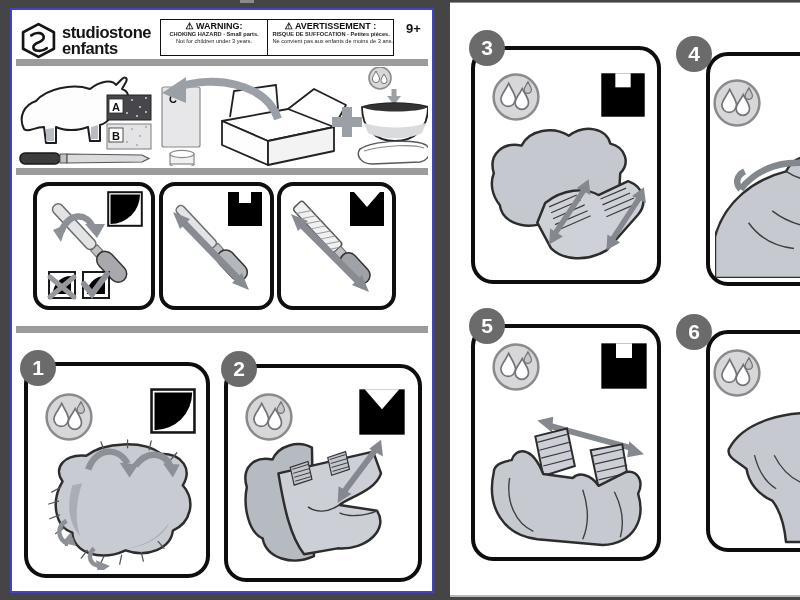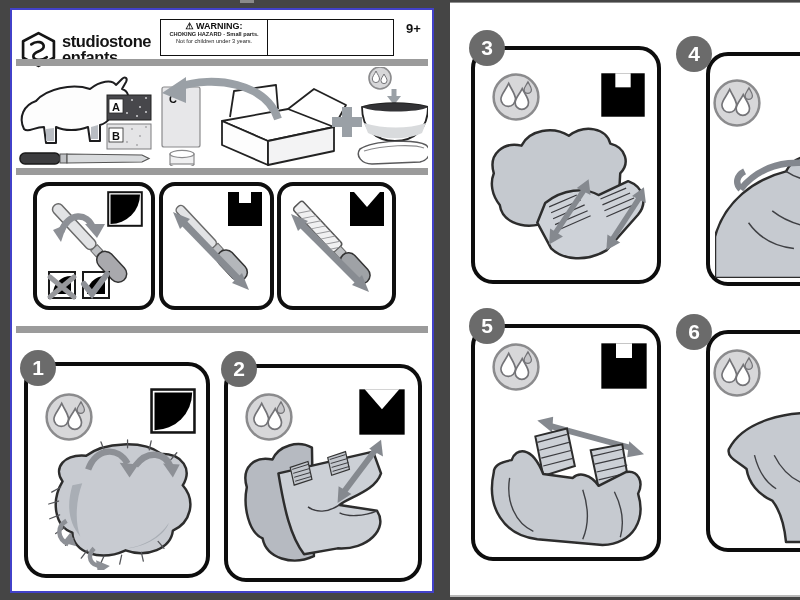--- a/index.html
+++ b/index.html
@@ -3,21 +3,21 @@
 <meta charset="utf-8">
 <style>
   html,body{margin:0;padding:0;width:800px;height:600px;overflow:hidden;background:#454545;
             font-family:"Liberation Sans",sans-serif;}
   #screen{position:relative;width:800px;height:600px;overflow:hidden;}
   .page{position:absolute;background:#ffffff;}
   #left-page{left:10px;top:8px;width:424px;height:585px;border:2px solid #4241c9;box-sizing:border-box;}
   #right-page{left:450px;top:2px;width:372px;height:595px;border-top:1px solid #8f8f8f;border-bottom:2px solid #b9b9b9;box-sizing:border-box;}
   .divider{position:absolute;left:4px;width:412px;height:7px;background:#9b9b9b;}
   
-  .logo{position:absolute;left:8px;top:21px;display:flex;align-items:center;}
+  .logo{position:absolute;left:8px;top:12px;display:flex;align-items:center;}
   .logo svg{width:37px;height:37px;}
   .logo-text{margin-left:5px;color:#141414;font-weight:800;font-size:16.5px;line-height:0.92;letter-spacing:-0.4px;}
   .warn{position:absolute;left:148px;top:9px;width:234px;height:37px;border:1.5px solid #111;display:flex;box-sizing:border-box;background:#fff;}
   .warn-cell{flex:1;text-align:center;padding:1px 2px;overflow:hidden;}
   .warn-cell.en{border-right:1.5px solid #111;flex:0 0 44%;}
   .warn-title{font-size:9px;font-weight:700;color:#0e0e0e;white-space:nowrap;}
   .warn-line{font-size:5.9px;color:#1c1c1c;line-height:1.12;white-space:nowrap;transform:scale(0.96);transform-origin:center;}
   .warn-line.b{font-weight:600;}
   .age{position:absolute;left:394px;top:11px;font-size:13px;font-weight:700;color:#111;}
   
@@ -87,20 +87,28 @@
 
     <div class="warn">
       <div class="warn-cell en">
         <div class="warn-title">
           <span>⚠</span>
           <span>WARNING:</span>
         </div>
         <div class="warn-line b">CHOKING HAZARD - Small parts.</div>
         <div class="warn-line">Not for children under 3 years.</div>
       </div>
+      <div class="warn-cell">
+        <div class="warn-title">
+          <span>⚠</span>
+          <span>AVERTISSEMENT :</span>
+        </div>
+        <div class="warn-line b">RISQUE DE SUFFOCATION - Petites pièces.</div>
+        <div class="warn-line">Ne convient pas aux enfants de moins de 3 ans.</div>
+      </div>
     </div>
 
     <div class="age">9+</div>
 
     <div class="divider" style="top:49px"></div>
     <div class="divider" style="top:158px"></div>
     <div class="divider" style="top:316px"></div>
 
     <svg class="materials" viewBox="0 0 412 99">
 

